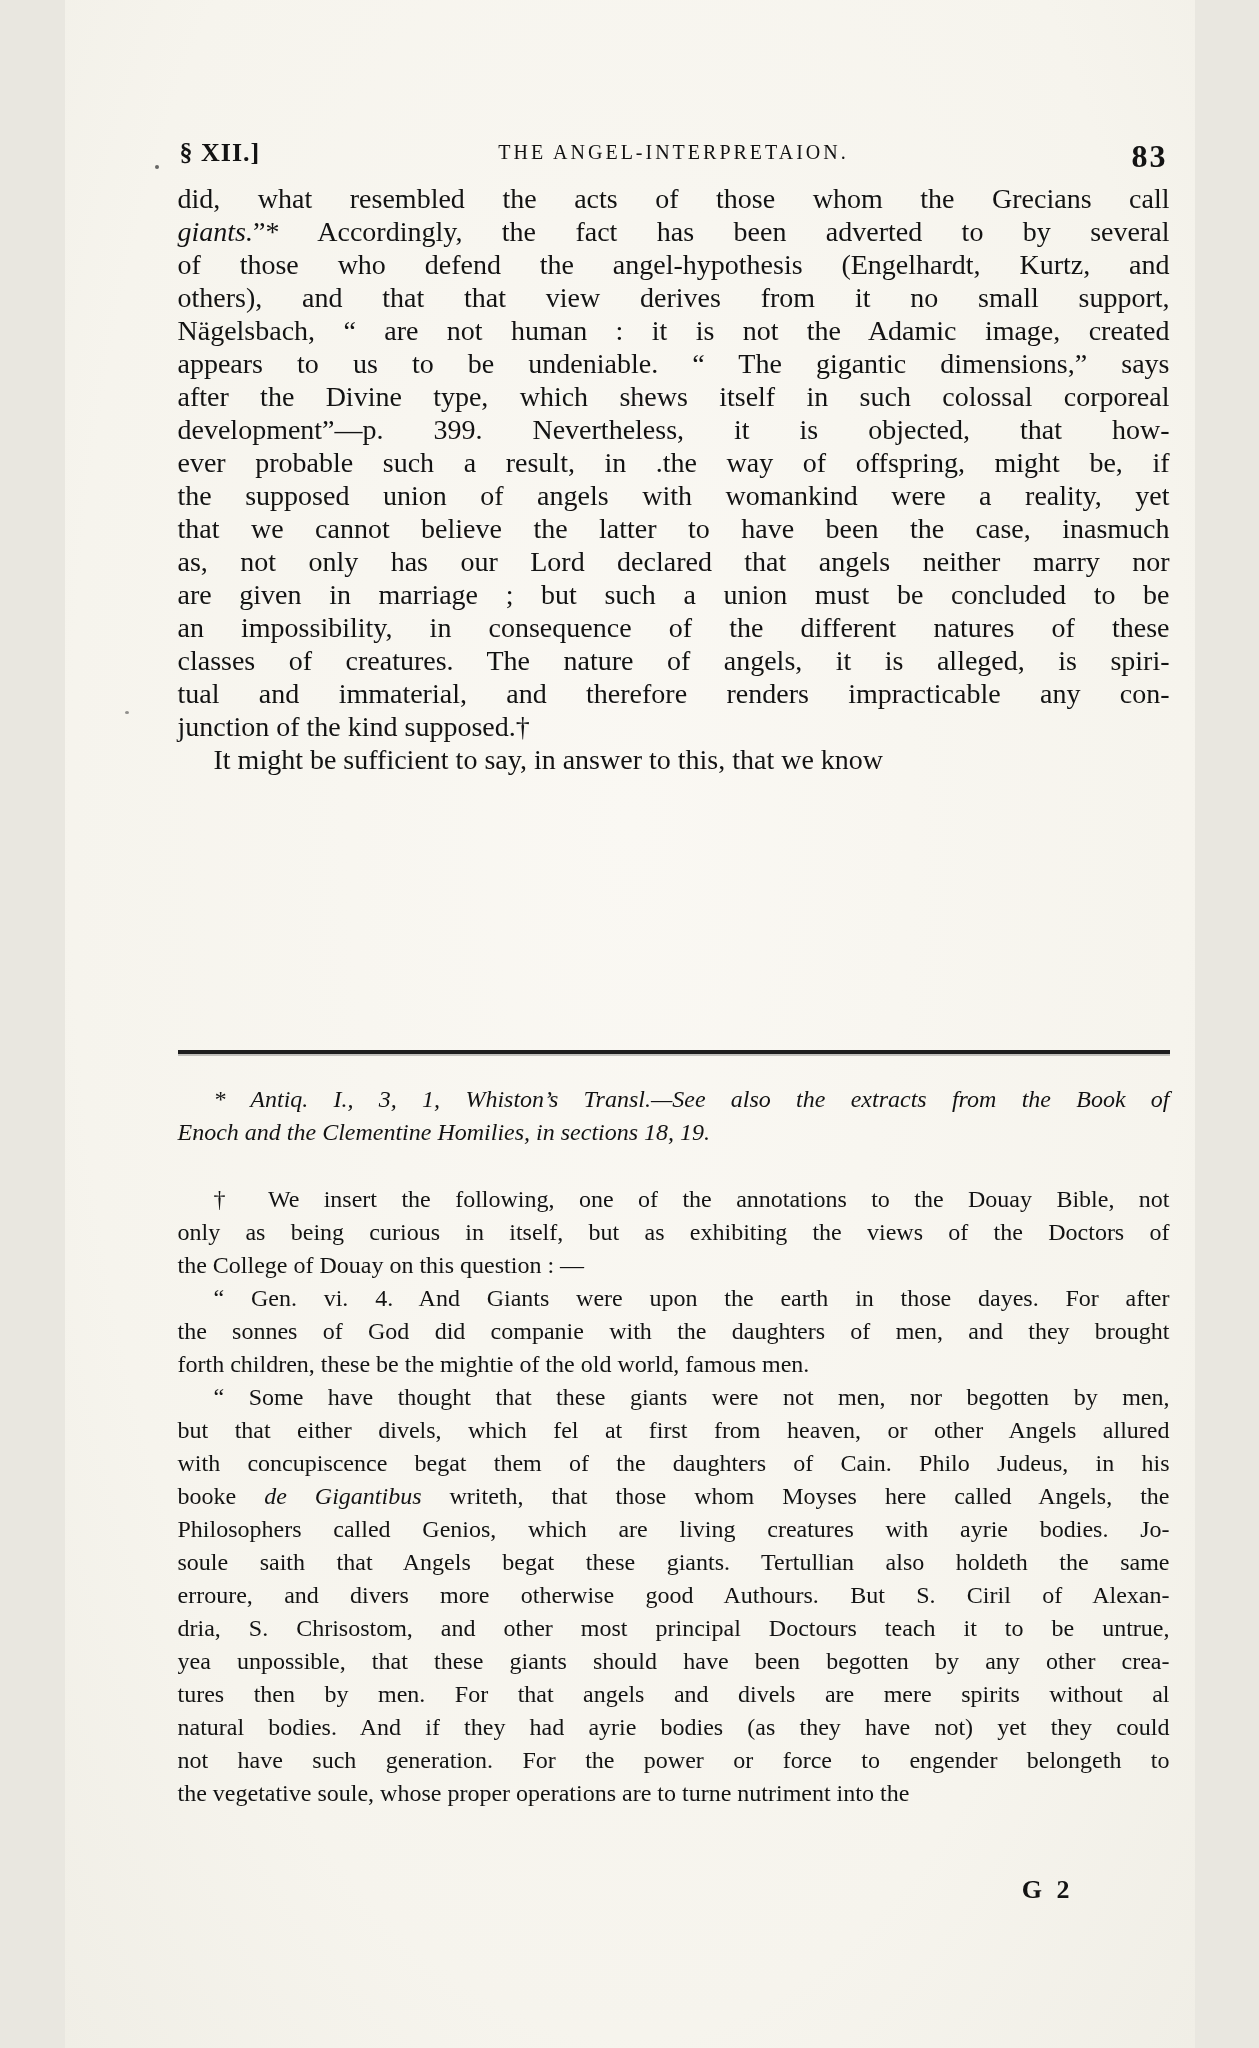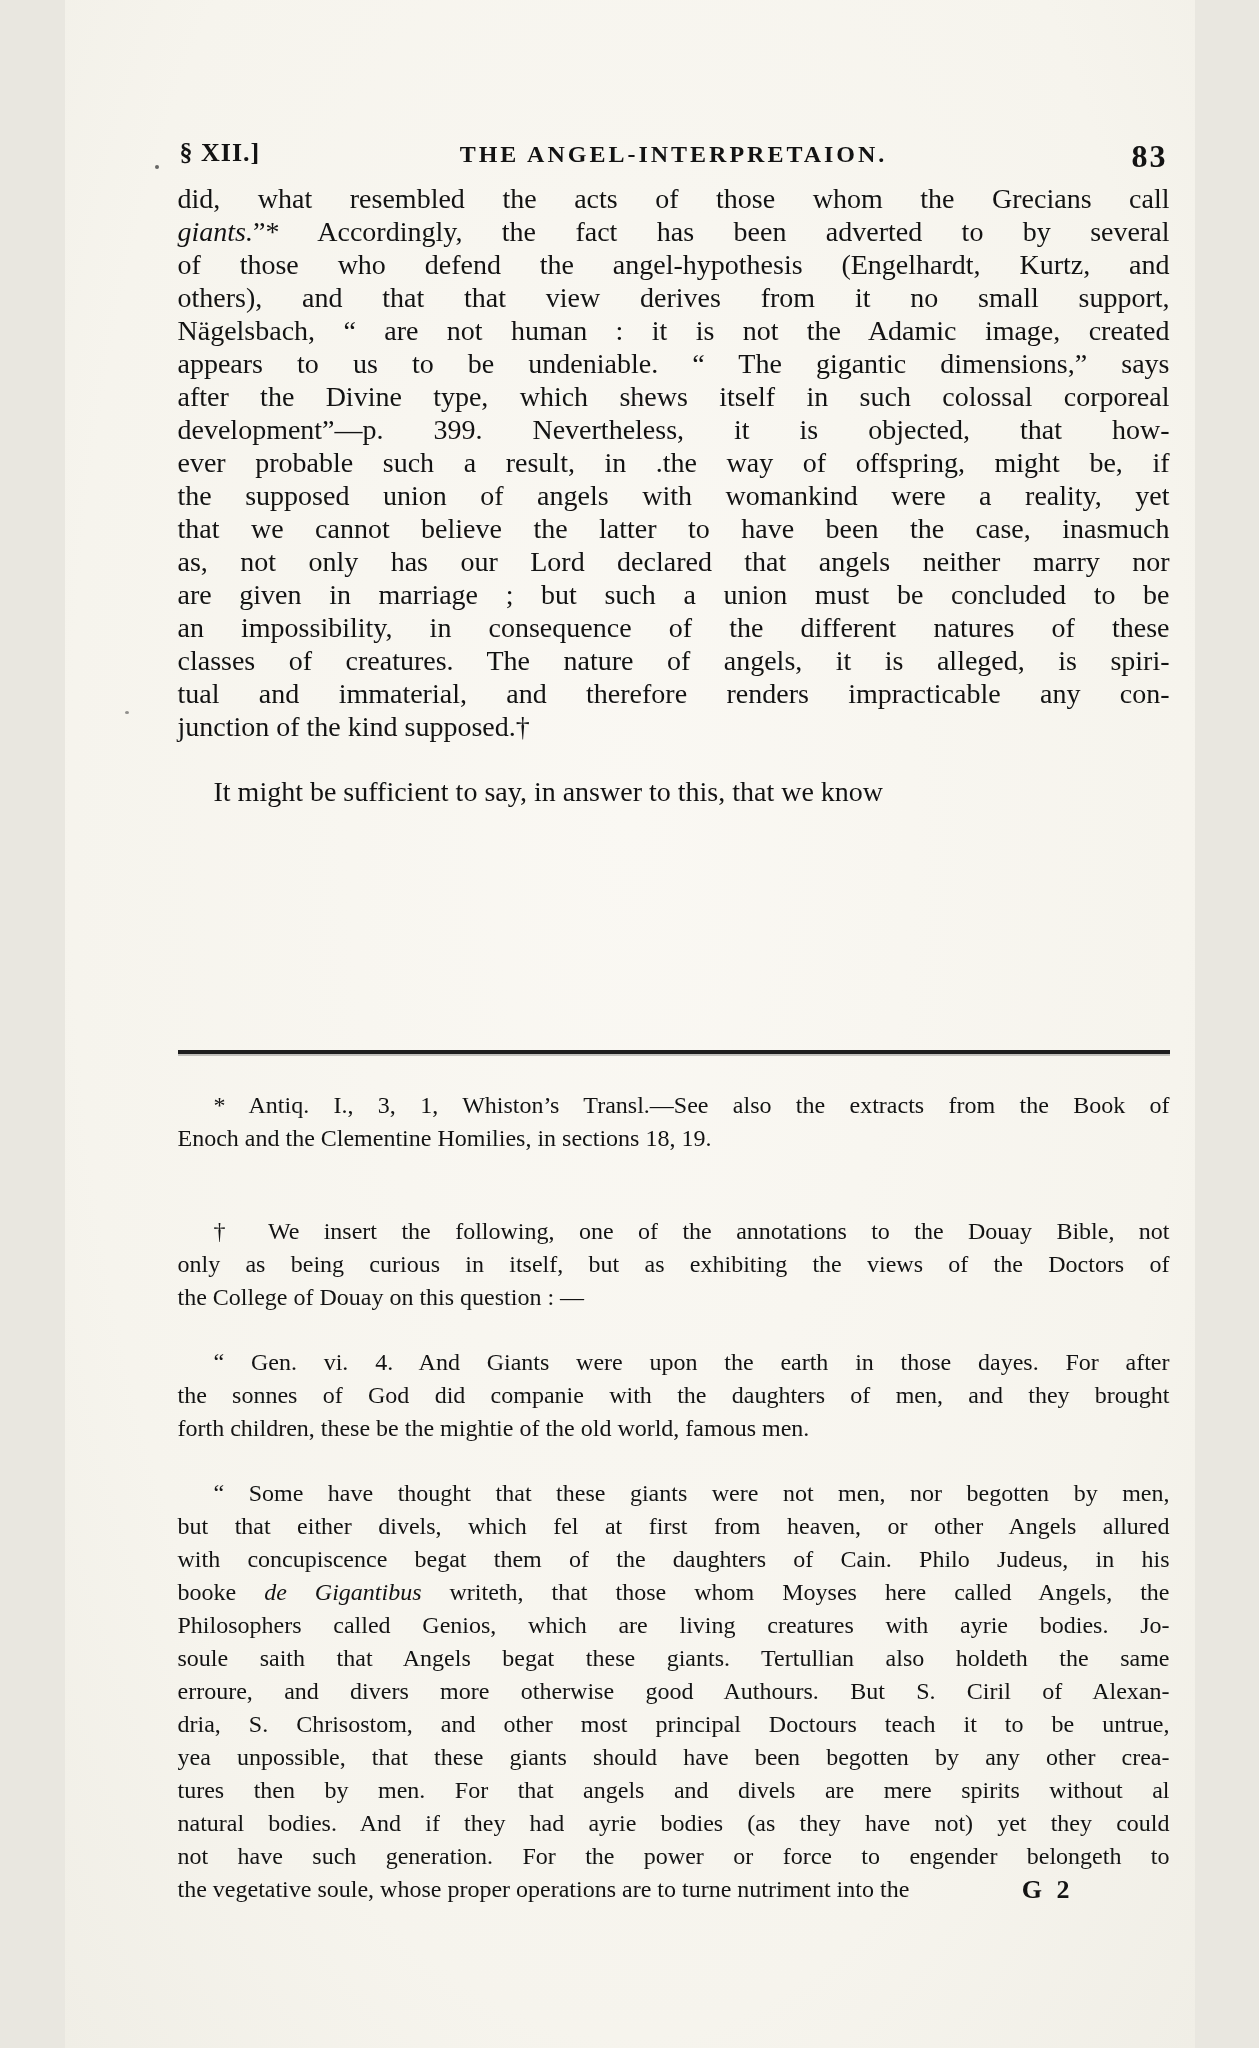--- a/index.html
+++ b/index.html
@@ -27,21 +27,21 @@
     top: 138px;
     height: 40px;
   }
   .running-head .section {
     position: absolute; left: 2px; top: 0;
     font-size: 26px; font-weight: bold; letter-spacing: 1px;
   }
   .running-head .title {
     position: absolute; left: 0; right: 0; top: 3px;
     text-align: center;
-    font-size: 24px; font-weight: bold; letter-spacing: 3px;
+    font-size: 20px; font-weight: normal; letter-spacing: 3px;
   }
   .running-head .pagenum {
     position: absolute; right: 2px; top: 0;
     font-size: 32px; font-weight: bold; letter-spacing: 2px;
   }
   
   .bodytext {
     top: 182px;
     font-size: 28px;
     line-height: 33px;
@@ -53,28 +53,28 @@
     top: 1050px;
     width: 992px;
     height: 4px;
     background: #1e1e1e;
     box-shadow: 0 2px 0 rgba(30,30,30,.25);
   }
   .footnote {
     font-size: 24px;
     line-height: 33px;
   }
-  .fn1 { top: 1057px; }
+  .fn1 { top: 1083px; font-style: italic; }
   .fn2 { top: 1183px; }
   .tline {
     text-align: justify;
     text-align-last: justify;
   }
   .tline-last { text-align-last: left; }
-  .indent-first .tline:first-child { text-indent: 36px; margin-top: 32px; }
+  .indent-first .tline:first-child { text-indent: 36px; }
   .signature {
     top: 1842px;
     font-size: 26px;
     font-weight: bold;
     text-align: right;
     padding-right: 96px;
     box-sizing: border-box;
     letter-spacing: 4px;
     margin-top: 33px;
   }

